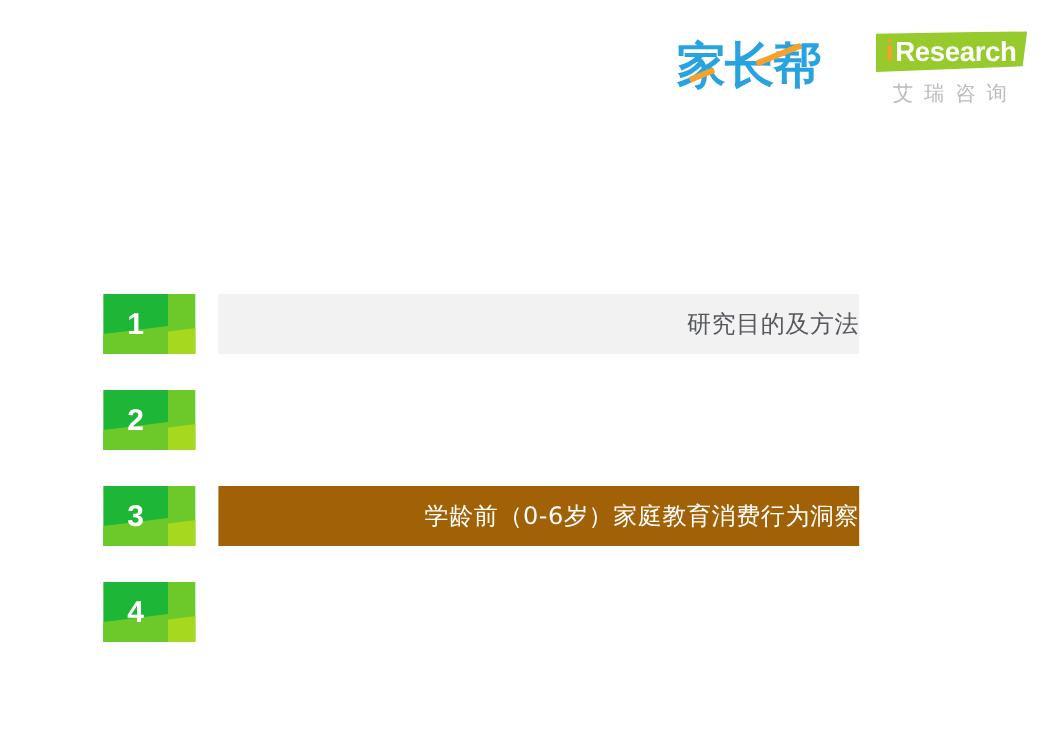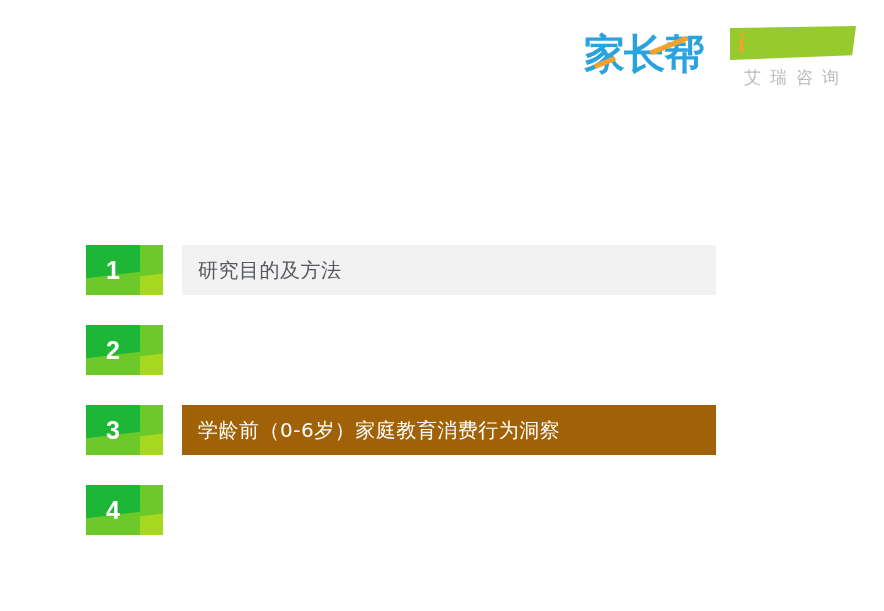--- a/index.html
+++ b/index.html
@@ -15,21 +15,21 @@
     position: relative;
   }
 
   
   .header {
     position: absolute;
     top: 26px;
     right: 28px;
     display: flex;
     align-items: flex-start;
-    gap: 4px;
+    gap: 24px;
   }
 
   .brand-parent {
     position: relative;
     width: 142px;
     height: 56px;
   }
   .brand-parent .glyphs {
     font-family: "DejaVu Sans", "Liberation Sans", sans-serif;
     font-size: 41px;
@@ -182,20 +182,21 @@
 
   .agenda-bar {
     position: absolute;
     left: 96px;
     top: 0;
     width: 534px;
     height: 50px;
     background: #F2F2F2;
     display: flex;
     align-items: center;
+    justify-content: flex-end;
   }
   .agenda-row.active .agenda-bar {
     background: #a16207;
   }
   .agenda-label {
     margin-left: 16px;
     font-size: 20px;
     color: #55585E;
     font-family: "DejaVu Sans", "Liberation Sans", sans-serif;
     letter-spacing: 0.5px;
@@ -212,20 +213,21 @@
 
   <div class="brand-parent">
     <div class="glyphs">家长帮</div>
     <div class="slash slash-a"></div>
     <div class="slash slash-b"></div>
   </div>
 
   <div class="brand-ir">
     <div class="ir-shape">
       <span class="ir-i">i</span>
+      <span class="ir-research">Research</span>
     </div>
     <div class="ir-sub">艾瑞咨询</div>
   </div>
 
 </div>
 
 <div class="agenda">
 
   <div class="agenda-row">
     <div class="badge">

